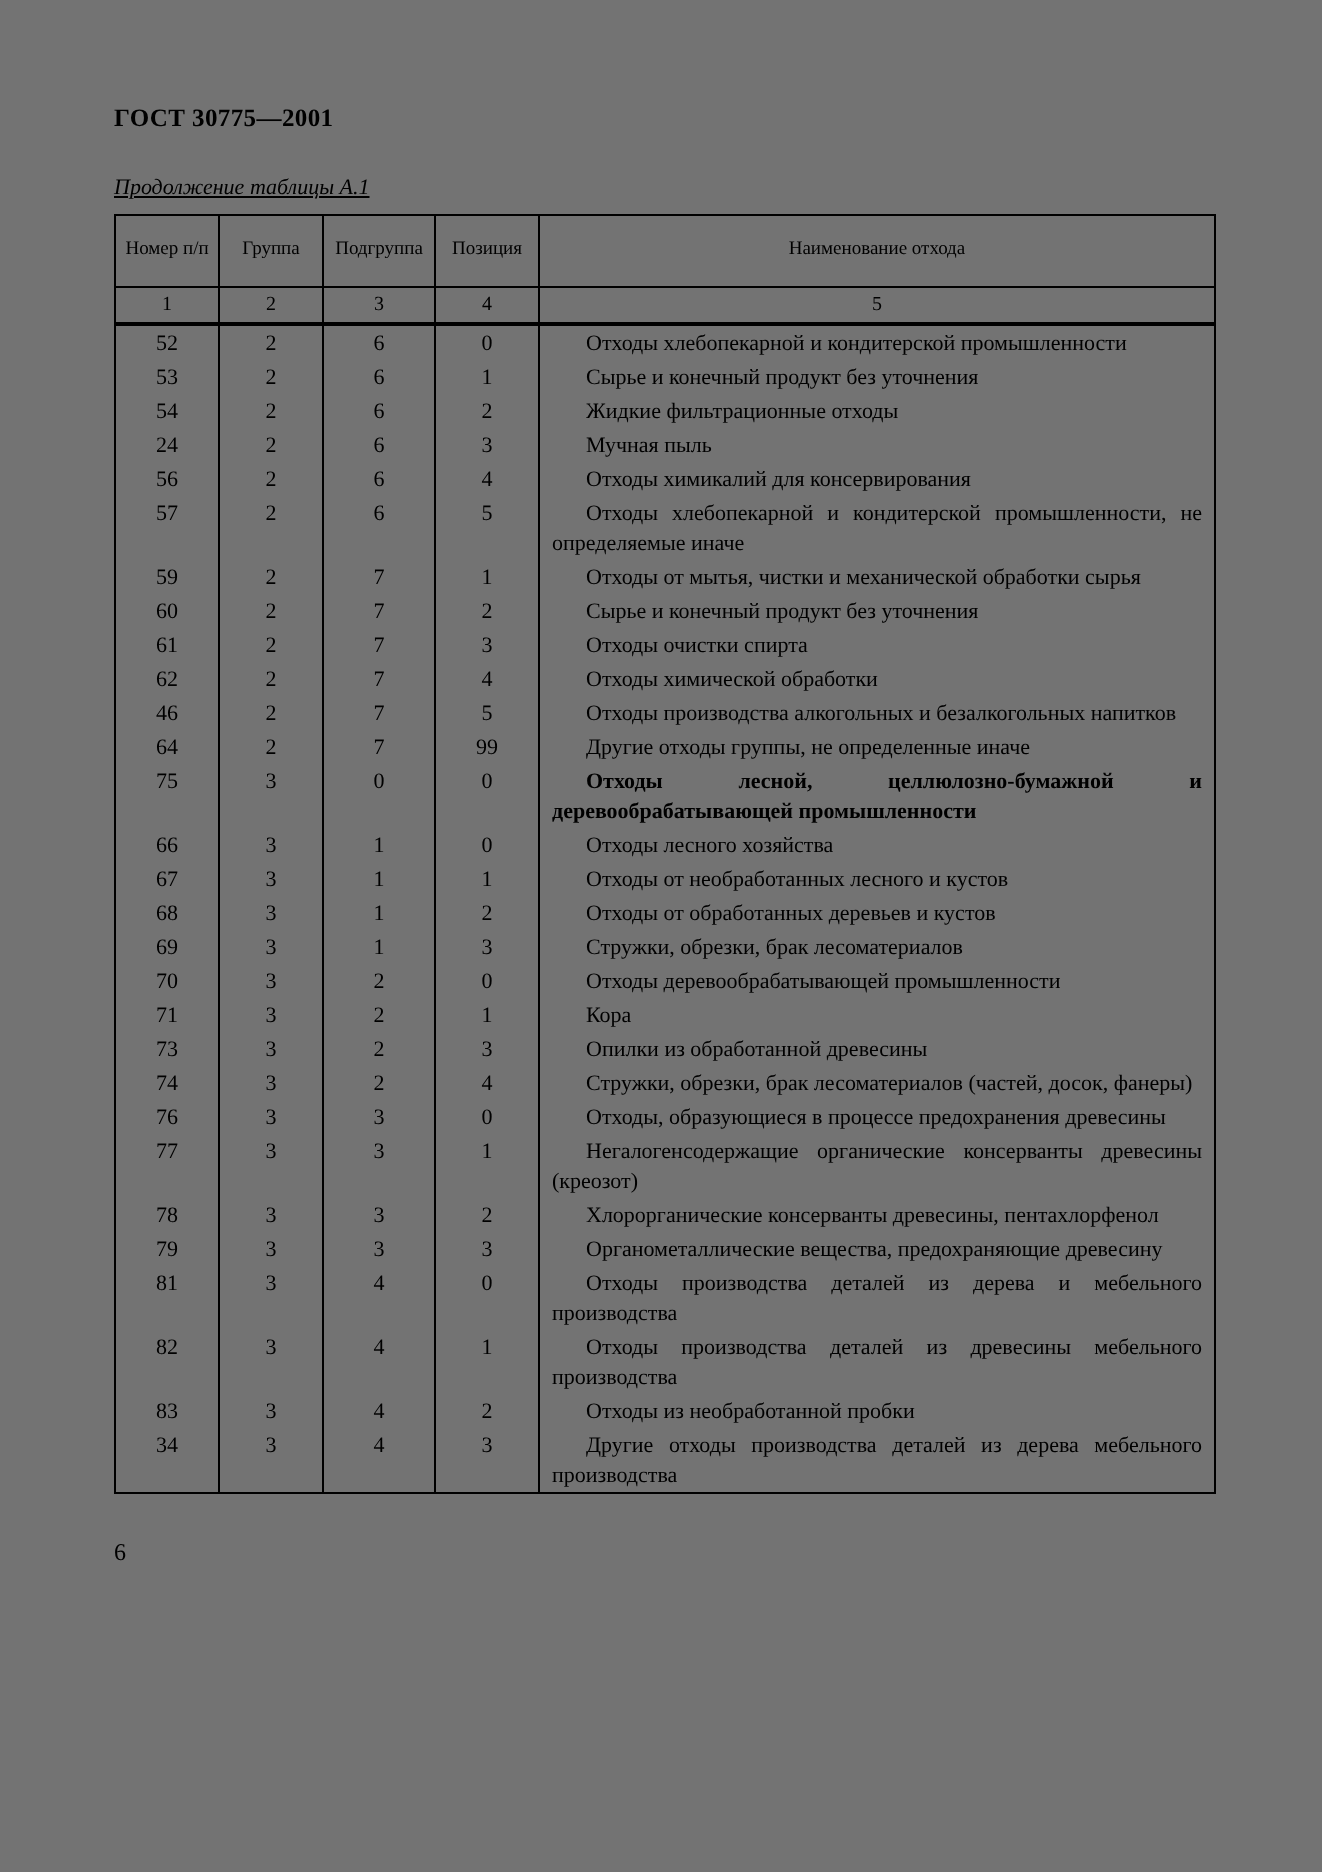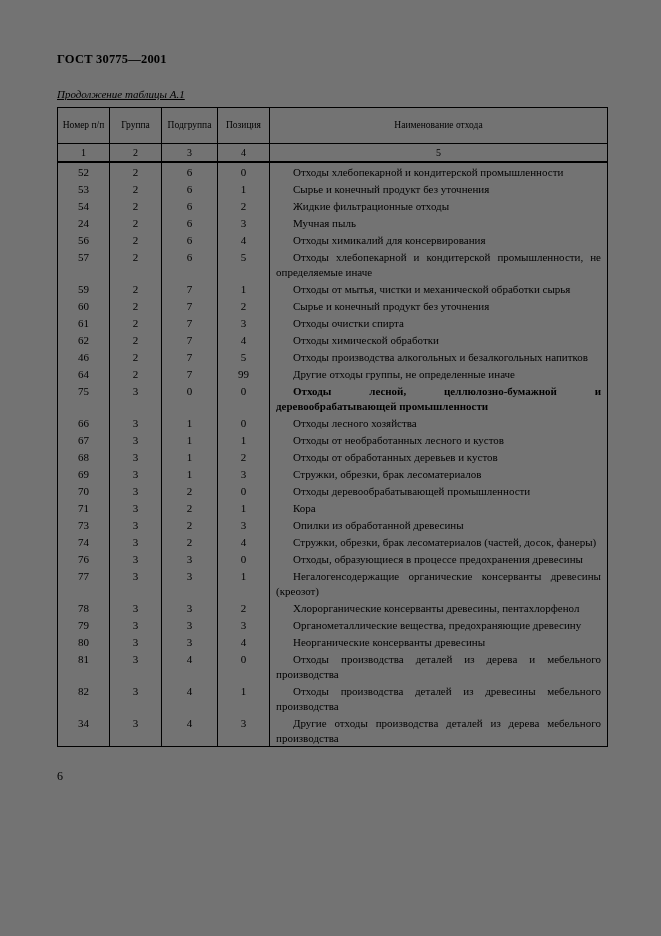--- a/index.html
+++ b/index.html
@@ -279,39 +279,39 @@
           <td class="name-cell">Хлорорганические консерванты древесины, пентахлорфенол</td>
         </tr>
         <tr>
           <td class="num-cell">79</td>
           <td class="num-cell">3</td>
           <td class="num-cell">3</td>
           <td class="num-cell">3</td>
           <td class="name-cell">Органометаллические вещества, предохраняющие древесину</td>
         </tr>
         <tr>
-          <td class="num-cell">80</td>
-          <td class="num-cell">3</td>
-          <td class="num-cell">3</td>
-          <td class="num-cell">4</td>
-          <td class="name-cell">Неорганические консерванты древесины</td>
-        </tr>
-        <tr>
           <td class="num-cell">81</td>
           <td class="num-cell">3</td>
           <td class="num-cell">4</td>
           <td class="num-cell">0</td>
           <td class="name-cell">Отходы производства деталей из дерева и мебельного производства</td>
         </tr>
         <tr>
           <td class="num-cell">82</td>
           <td class="num-cell">3</td>
           <td class="num-cell">4</td>
           <td class="num-cell">1</td>
           <td class="name-cell">Отходы производства деталей из древесины мебельного производства</td>
+        </tr>
+        <tr>
+          <td class="num-cell">83</td>
+          <td class="num-cell">3</td>
+          <td class="num-cell">4</td>
+          <td class="num-cell">2</td>
+          <td class="name-cell">Отходы из необработанной пробки</td>
         </tr>
         <tr>
           <td class="num-cell">34</td>
           <td class="num-cell">3</td>
           <td class="num-cell">4</td>
           <td class="num-cell">3</td>
           <td class="name-cell">Другие отходы производства деталей из дерева мебельного производства</td>
         </tr>
       </tbody>
   </table>

